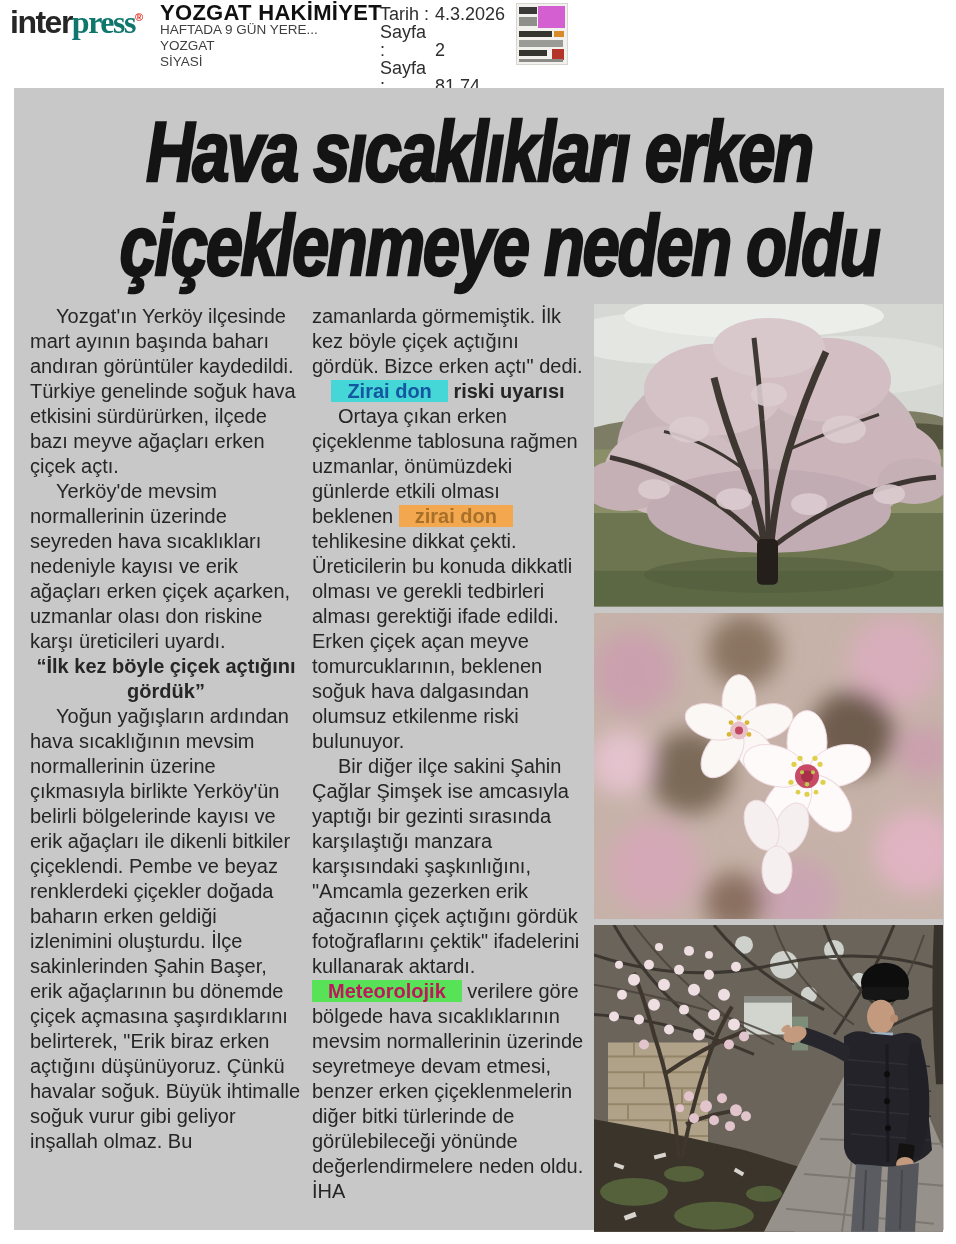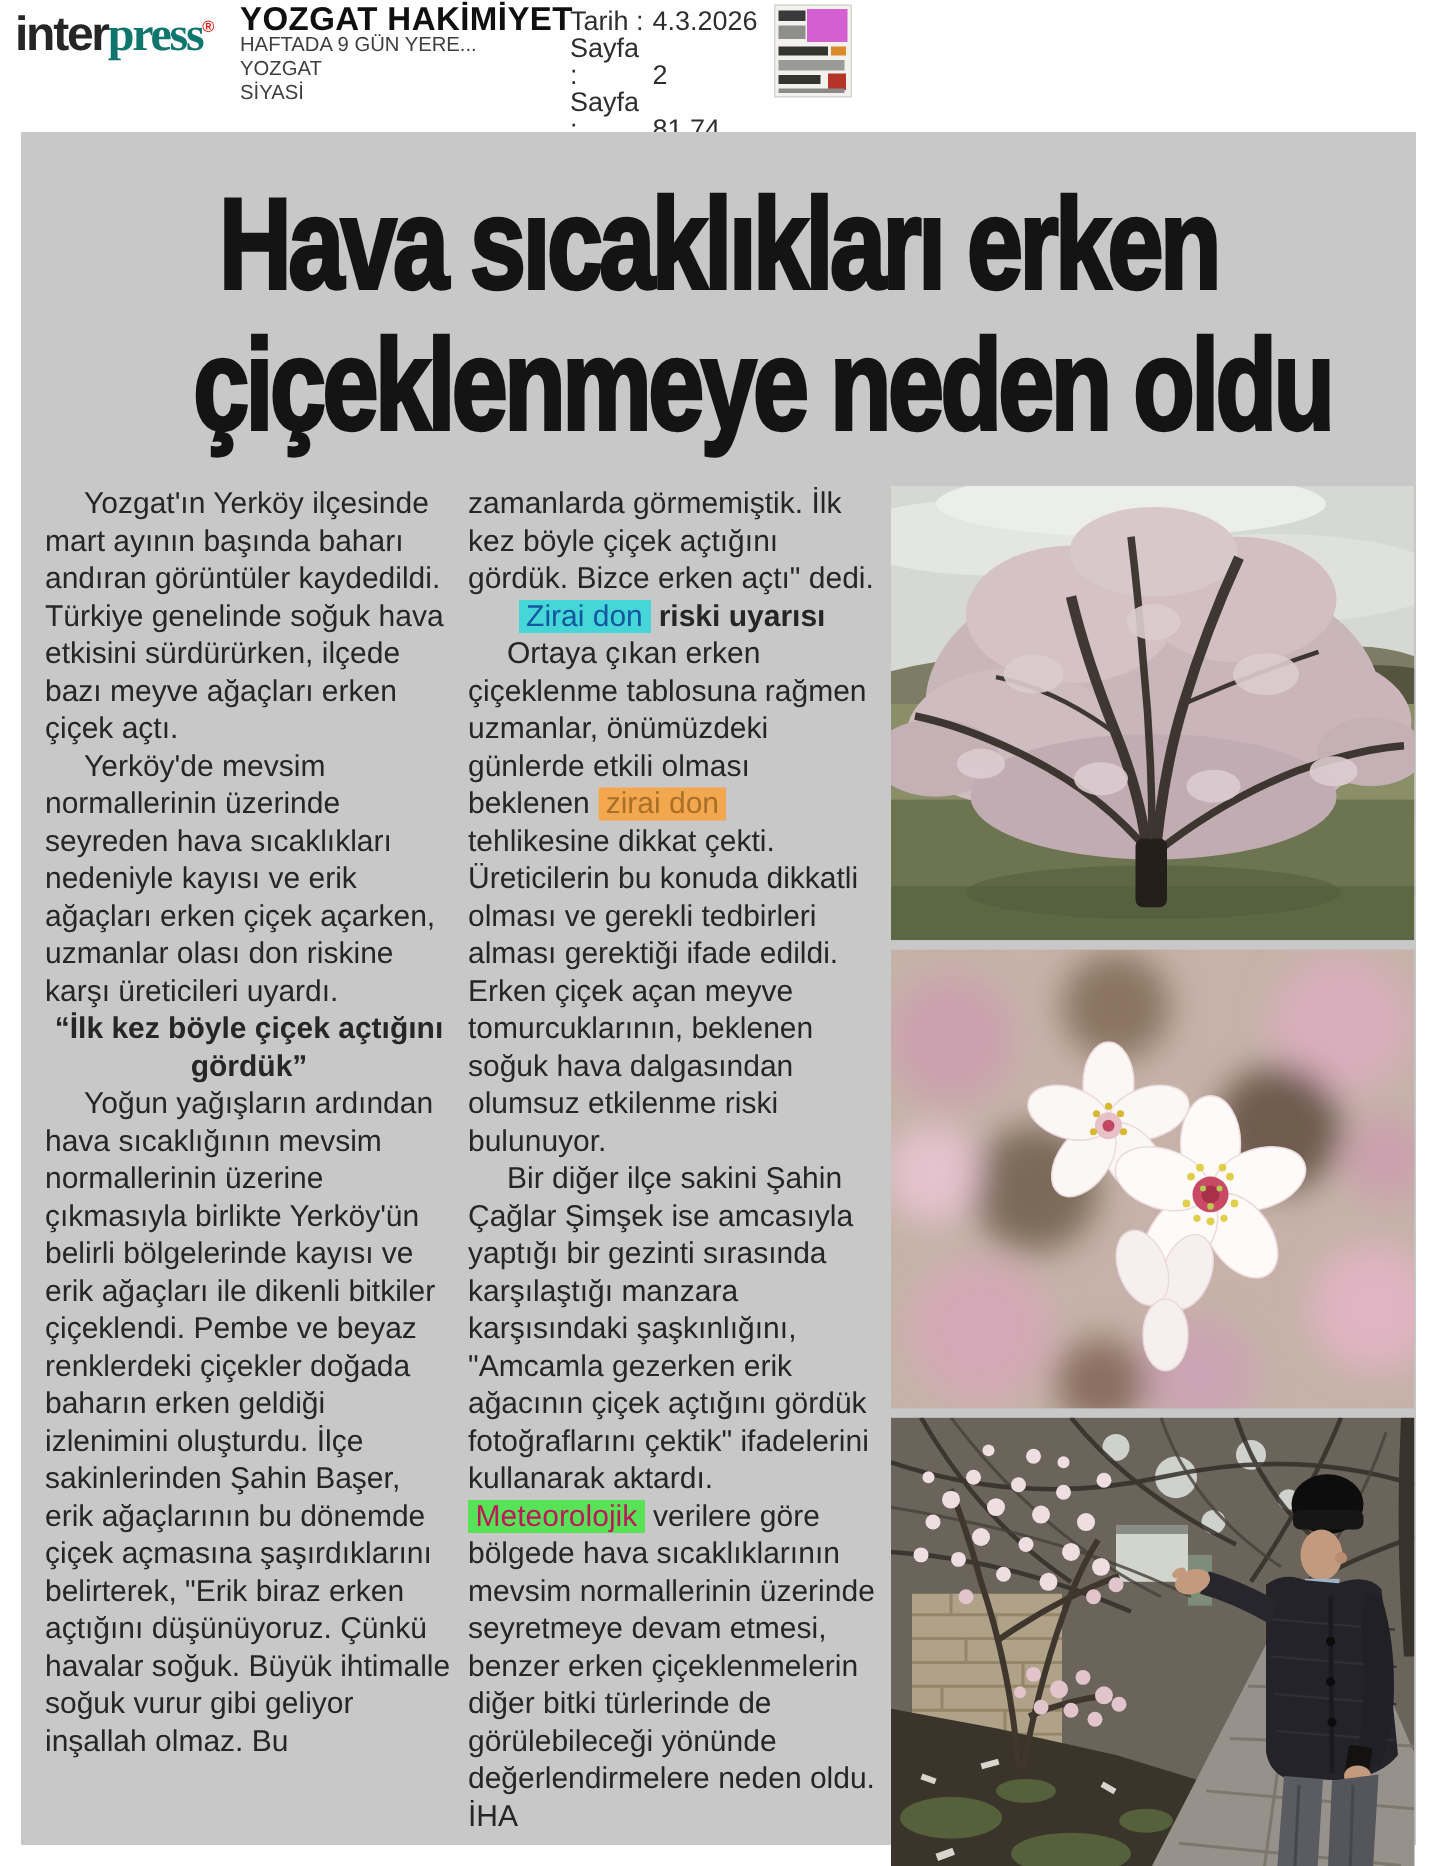--- a/index.html
+++ b/index.html
@@ -25,32 +25,32 @@
   .t-b{right:2px;top:2px;width:27px;height:22px;background:#d45fd0;}
   .t-c{left:2px;top:13px;width:18px;height:9px;background:#8e8e8a;}
   .t-d{left:2px;top:27px;width:33px;height:6px;background:#35352f;}
   .t-e{right:3px;top:27px;width:10px;height:6px;background:#d98a2a;}
   .t-f{left:2px;top:36px;width:44px;height:7px;background:#9a9a96;}
   .t-g{left:2px;top:46px;width:28px;height:6px;background:#35352f;}
   .t-h{right:3px;top:45px;width:12px;height:11px;background:#b5342a;}
   .t-i{left:2px;top:55px;width:44px;height:3px;background:#8a8a86;}
   
   .article{position:absolute;left:14px;top:88px;width:930px;height:1142px;background:#c8c8c8;}
-  .headline{margin:16px;padding-top:12px;height:192px;text-align:center;color:#141414;}
+  .headline{margin:4px;padding-top:12px;height:192px;text-align:center;color:#141414;font-style:italic;}
   .hl-line{display:block;font-size:86px;line-height:94px;font-weight:700;
     transform:scaleX(0.78);transform-origin:50% 50%;white-space:nowrap;
     letter-spacing:-3px;-webkit-text-stroke:2.5px #141414;}
   .content{display:flex;margin-top:8px;padding-left:16px;height:928px;overflow:hidden;}
   .col{width:272px;font-size:20px;line-height:25px;color:#262626;}
   .col1{margin-right:10px;}
   .col2{margin-right:10px;}
   .col p{margin:0;}
   .indent{text-indent:26px;}
   .subhead{font-weight:700;text-align:center;text-indent:0;}
-  .hl{padding:0 5px;font-weight:normal;}
+  .hl{padding:0 16px;font-weight:bold;}
   .hl.cyan{background:#45d7d7;color:#1456a0;}
   .hl.orange{background:#f3a74e;color:#a9702a;}
   .hl.green{background:#57e257;color:#be185d;}
   .photos{width:350px;display:flex;flex-direction:column;gap:6px;margin-top:-4px;}
   .photo{margin:0;width:349px;height:308px;overflow:hidden;background:#bdbdbd;}
   .photo svg{display:block;width:100%;height:100%;}
 </style>
 </head>
 <body>
 

